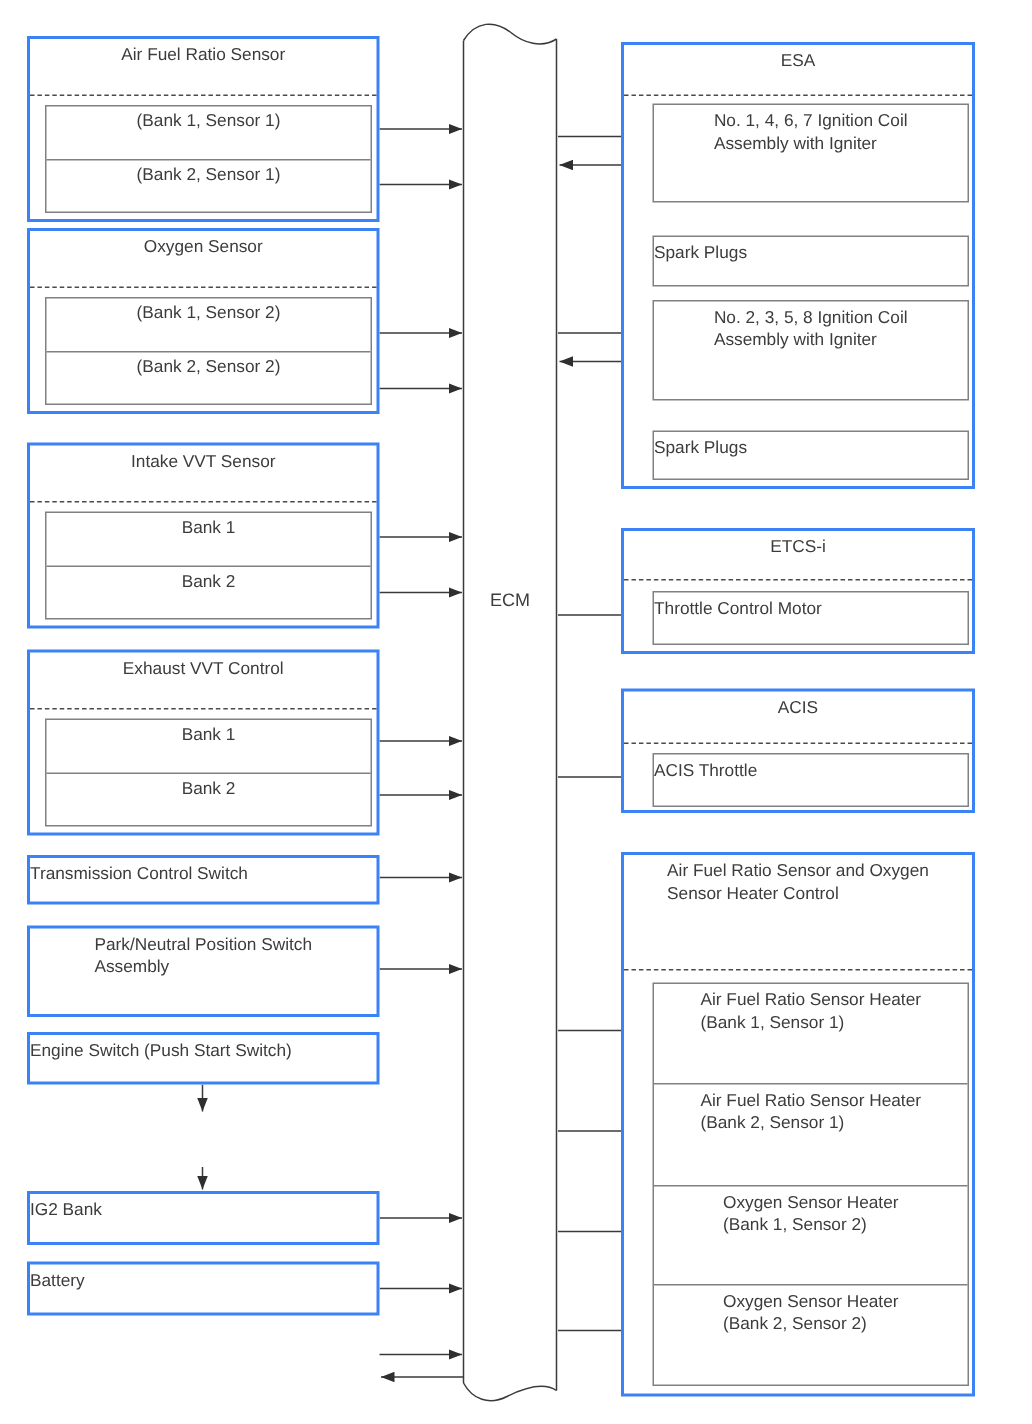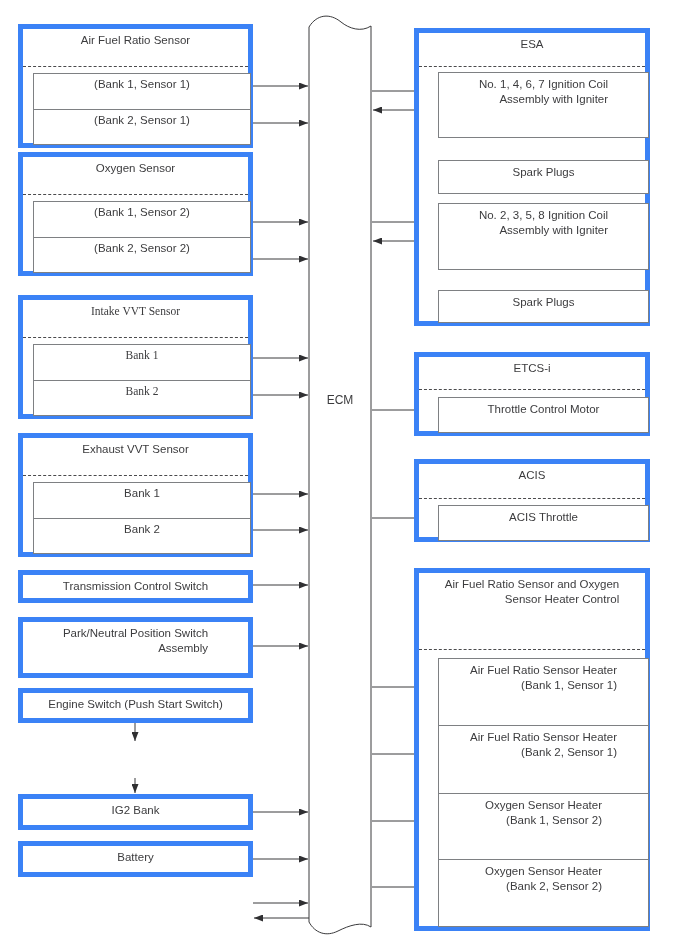--- a/index.html
+++ b/index.html
@@ -4,36 +4,36 @@
 <style>
   html,body{margin:0;padding:0;background:#ffffff;}
   .stage{
     position:relative;width:688px;height:949px;background:#ffffff;
     font-family:"Liberation Sans","DejaVu Sans",sans-serif;
     font-size:11.5px;line-height:1.28;color:#3c3c3e;overflow:hidden;
   }
   .wires{position:absolute;left:0;top:0;width:688px;height:949px;}
 
   
-  .box{position:absolute;border:5px solid #3b82f6;background:#ffffff;box-sizing:border-box;}
+  .box{position:absolute;border:2px solid #3b82f6;background:#ffffff;box-sizing:border-box;}
   .hdr{padding-top:4px;text-align:center;}
   .dash{position:absolute;left:0;right:0;border-top:1px dashed #4a4a4c;height:0;}
   .inner{position:absolute;border:1px solid #7e8083;background:#ffffff;box-sizing:border-box;}
   .cell{box-sizing:border-box;padding-top:3px;text-align:center;}
   .cell + .cell{border-top:1px solid #7e8083;}
-  .lbl{padding-top:4px;text-align:center;}
-  .txtblock{width:-moz-fit-content;width:fit-content;margin:4px auto 0 auto;text-align:right;}
+  .lbl{padding-top:4px;text-align:left;}
+  .txtblock{width:-moz-fit-content;width:fit-content;margin:4px auto 0 auto;text-align:left;}
   .ln{display:block;}
 
   
   .lg{left:18px;width:235px;height:124px;}
   .lg .dash{top:37px;}
   .lg .inner{left:10px;width:218px;top:44px;height:72px;}
   .lg .cell{height:35px;}
-  .g1{top:24px;} .g2{top:152px;} .g3{top:295px;font-family:Liberation Serif, serif;} .g4{top:433px;}
+  .g1{top:24px;} .g2{top:152px;} .g3{top:295px;} .g4{top:433px;}
 
   .sbox{left:18px;width:235px;}
   .b-trans{top:570px;height:33px;}
   .b-park{top:617px;height:61px;}
   .b-engsw{top:688px;height:35px;}
   .b-mbecu{top:742px;height:36px;}
   .b-ig2{top:794px;height:36px;}
   .b-batt{top:841px;height:36px;}
   .b-efi{top:887px;height:45px;}
 
@@ -140,21 +140,21 @@
   <div class="box lg g3">
     <div class="hdr">Intake VVT Sensor</div>
     <div class="dash"></div>
     <div class="inner">
       <div class="cell">Bank 1</div>
       <div class="cell">Bank 2</div>
     </div>
   </div>
 
   <div class="box lg g4">
-    <div class="hdr">Exhaust VVT Sensor</div>
+    <div class="hdr">Exhaust VVT Control</div>
     <div class="dash"></div>
     <div class="inner">
       <div class="cell">Bank 1</div>
       <div class="cell">Bank 2</div>
     </div>
   </div>
 
   <div class="box sbox b-trans">
     <div class="lbl">Transmission Control Switch</div>
   </div>

